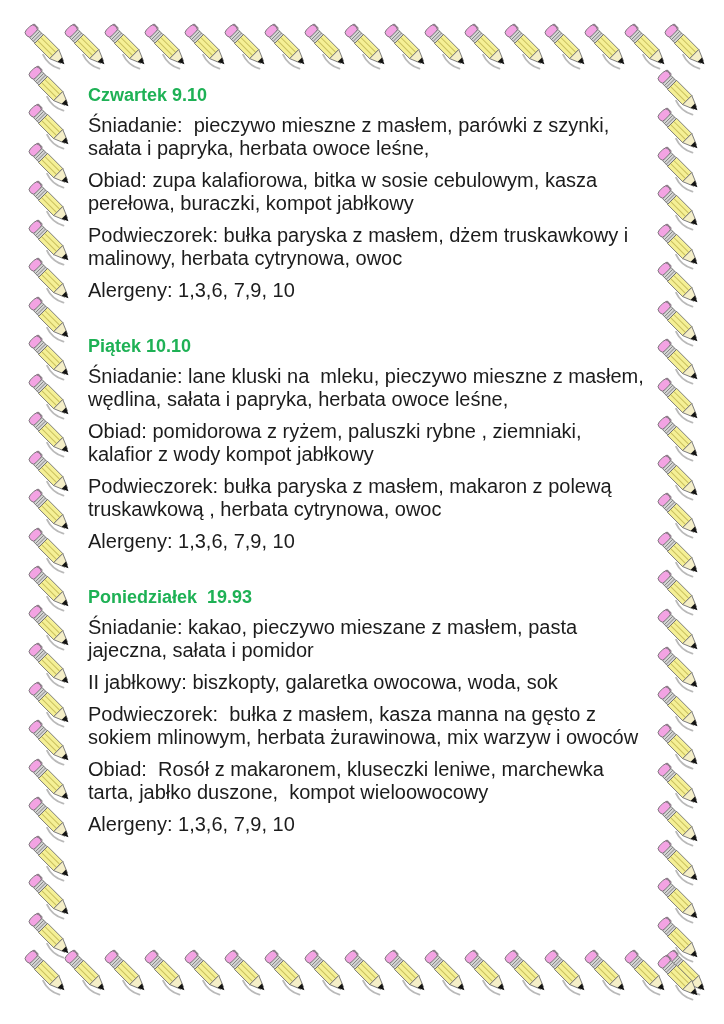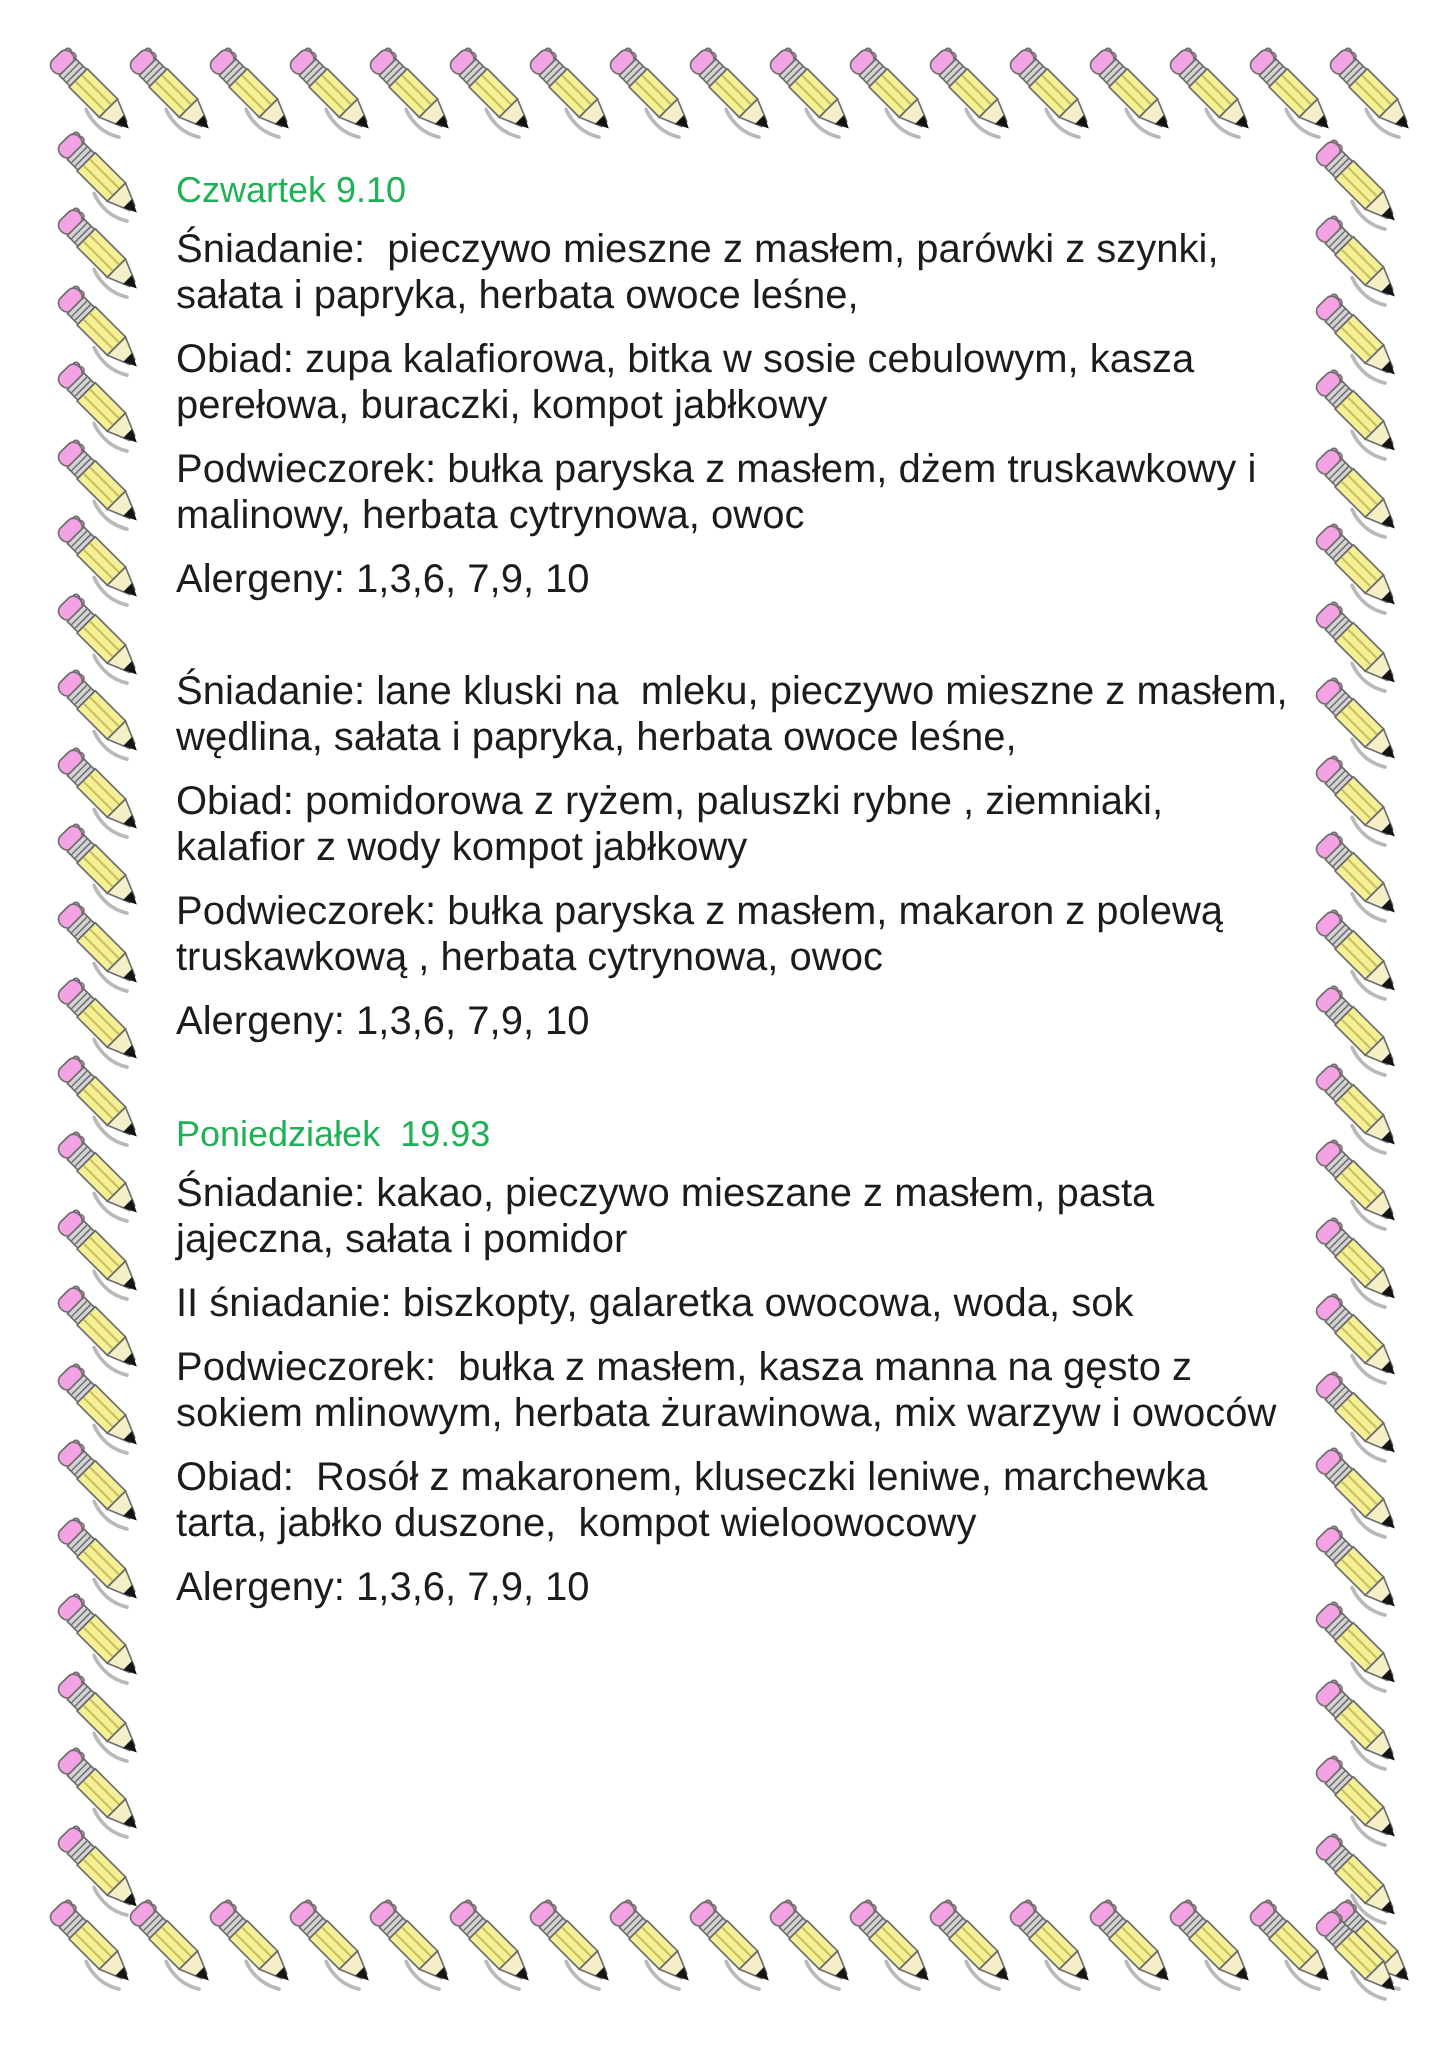--- a/index.html
+++ b/index.html
@@ -44,21 +44,21 @@
     left: 88px;
     top: 84px;
     width: 558px;
     color: var(--text-color, #1c1c1c);
   }
   .day { margin: 0 0 33px 0; }
   .day-title {
     margin: 0 0 8px 0;
     font-size: 18px;
     line-height: 22px;
-    font-weight: 400;
+    font-weight: 700;
     color: var(--heading-color, #1eb155);
     white-space: pre-wrap;
   }
   .meal {
     margin: 0 0 9px 0;
     font-size: 20px;
     line-height: 23px;
     white-space: pre-wrap;
   }
   .meal:last-child { margin-bottom: 0; }
@@ -1367,27 +1367,28 @@
     </div>
   <main id="menu" class="content">
       <section class="day">
     <h2 class="day-title">Czwartek 9.10</h2>
   <p class="meal">Śniadanie:  pieczywo mieszne z masłem, parówki z szynki, sałata i papryka, herbata owoce leśne,</p>
         <p class="meal">Obiad: zupa kalafiorowa, bitka w sosie cebulowym, kasza perełowa, buraczki, kompot jabłkowy</p>
         <p class="meal">Podwieczorek: bułka paryska z masłem, dżem truskawkowy i malinowy, herbata cytrynowa, owoc</p>
         <p class="meal">Alergeny: 1,3,6, 7,9, 10</p>
       </section>
       <section class="day">
+    <h2 class="day-title">Piątek 10.10</h2>
   <p class="meal">Śniadanie: lane kluski na  mleku, pieczywo mieszne z masłem, wędlina, sałata i papryka, herbata owoce leśne,</p>
         <p class="meal">Obiad: pomidorowa z ryżem, paluszki rybne , ziemniaki, kalafior z wody kompot jabłkowy</p>
         <p class="meal">Podwieczorek: bułka paryska z masłem, makaron z polewą truskawkową , herbata cytrynowa, owoc</p>
         <p class="meal">Alergeny: 1,3,6, 7,9, 10</p>
       </section>
       <section class="day">
     <h2 class="day-title">Poniedziałek  19.93</h2>
   <p class="meal">Śniadanie: kakao, pieczywo mieszane z masłem, pasta jajeczna, sałata i pomidor</p>
-        <p class="meal">II śniadanie: biszkopty, galaretka owocowa, woda, sok</p>
+        <p class="meal">II jabłkowy: biszkopty, galaretka owocowa, woda, sok</p>
         <p class="meal">Podwieczorek:  bułka z masłem, kasza manna na gęsto z sokiem mlinowym, herbata żurawinowa, mix warzyw i owoców</p>
         <p class="meal">Obiad:  Rosół z makaronem, kluseczki leniwe, marchewka tarta, jabłko duszone,  kompot wieloowocowy</p>
         <p class="meal">Alergeny: 1,3,6, 7,9, 10</p>
       </section>
     </main>
 </div>
 
 </body></html>

